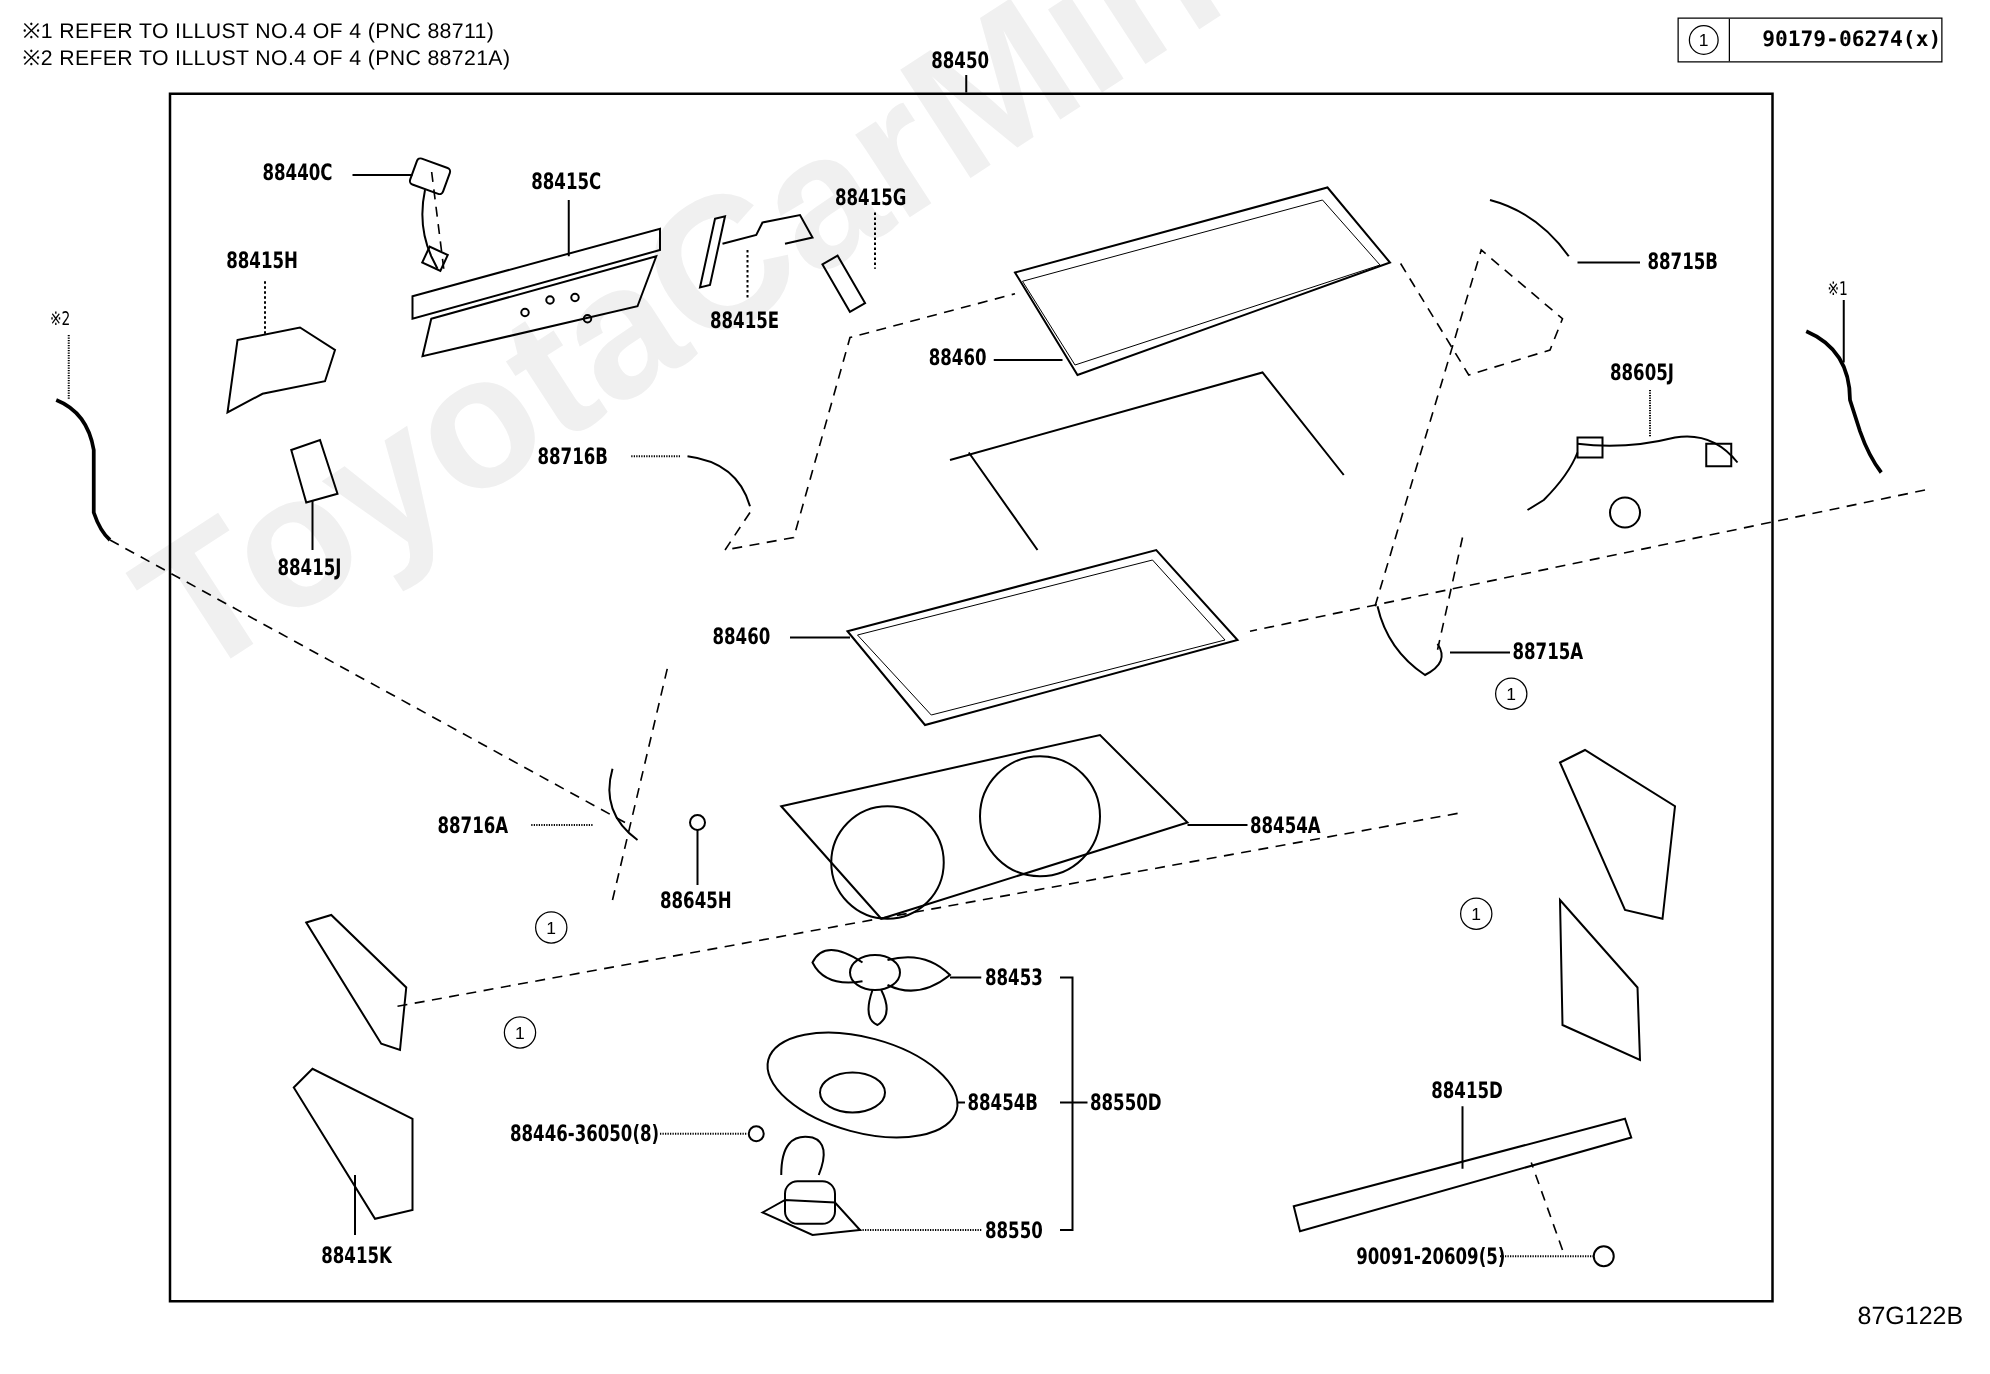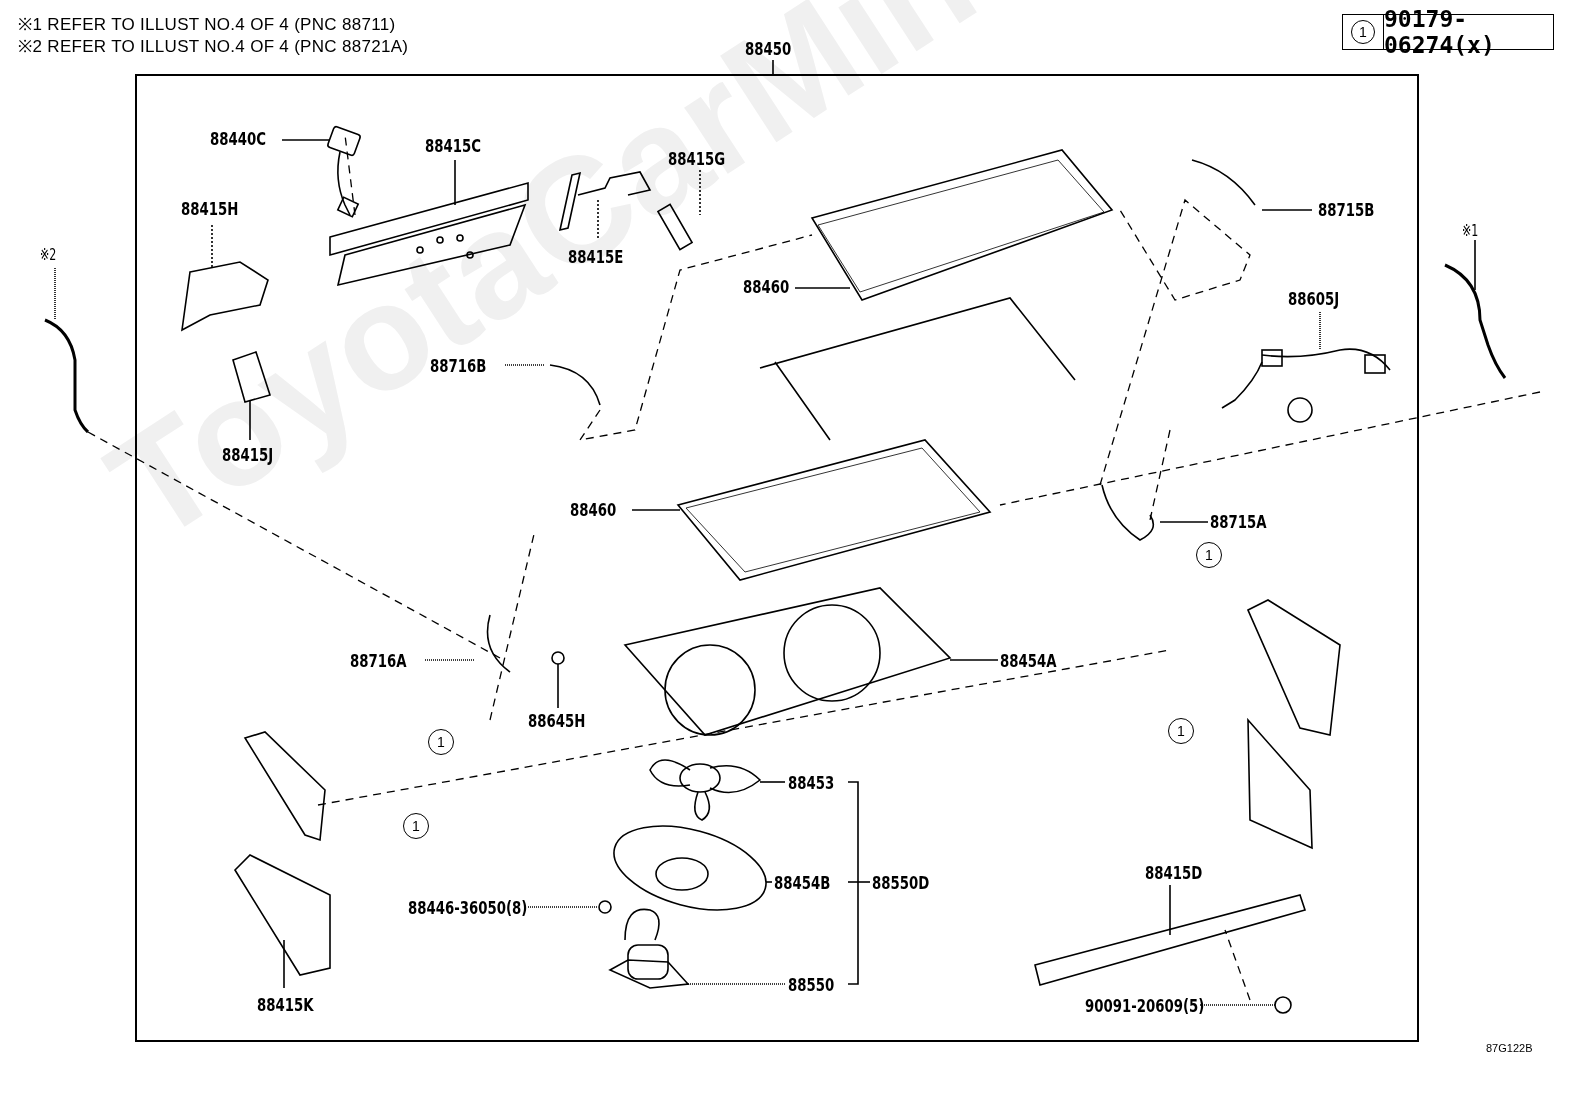--- a/index.html
+++ b/index.html
@@ -5,27 +5,27 @@
   html, body { margin:0; padding:0; background:#ffffff; }
   body { width:1592px; height:1099px; position:relative; overflow:hidden;
          font-family:"Liberation Sans", sans-serif; color:#000; }
   .note { position:absolute; left:18px; font-size:17px; letter-spacing:0.3px; }
   .legend-box { position:absolute; left:1342px; top:14px; width:210px; height:34px;
                 border:1.5px solid #000; display:flex; align-items:center; }
   .legend-cell-num { width:40px; height:100%; border-right:1.5px solid #000;
                      display:flex; align-items:center; justify-content:center; }
   .circ { width:22px; height:22px; border:1.5px solid #000; border-radius:50%;
           display:flex; align-items:center; justify-content:center; font-size:14px; background:#fff; }
-  .legend-part { flex:1; text-align:left; font-family:"DejaVu Sans Mono", monospace; font-size:23px; font-weight:bold; }
+  .legend-part { flex:1; text-align:right; font-family:"DejaVu Sans Mono", monospace; font-size:17px; font-weight:bold; }
   .frame { position:absolute; left:135px; top:74px; width:1280px; height:964px; border:2px solid #000; }
   .lbl { position:absolute; font-family:"DejaVu Sans Condensed","DejaVu Sans", sans-serif; font-weight:bold;
          font-size:18px; white-space:nowrap; transform:scaleX(0.82); transform-origin:left center; }
   .callout { position:absolute; width:24px; height:24px; border:1.5px solid #000; border-radius:50%;
              background:#fff; display:flex; align-items:center; justify-content:center; font-size:14px; }
-  .fig-id { position:absolute; left:1486px; top:1042px; font-size:11px; }
+  .fig-id { position:absolute; left:1486px; top:1042px; font-size:20px; }
   .watermark { position:absolute; left:80px; top:430px; font-size:150px; color:#f0f0f0; font-weight:bold;
                transform:rotate(-33deg); transform-origin:left top; white-space:nowrap; pointer-events:none; }
   svg.draw { position:absolute; left:0; top:0; }
 </style>
 </head>
 <body>
 
 <div class="watermark">ToyotaCarMine.ru</div>
 
 <div class="note" style="top:12px;">

